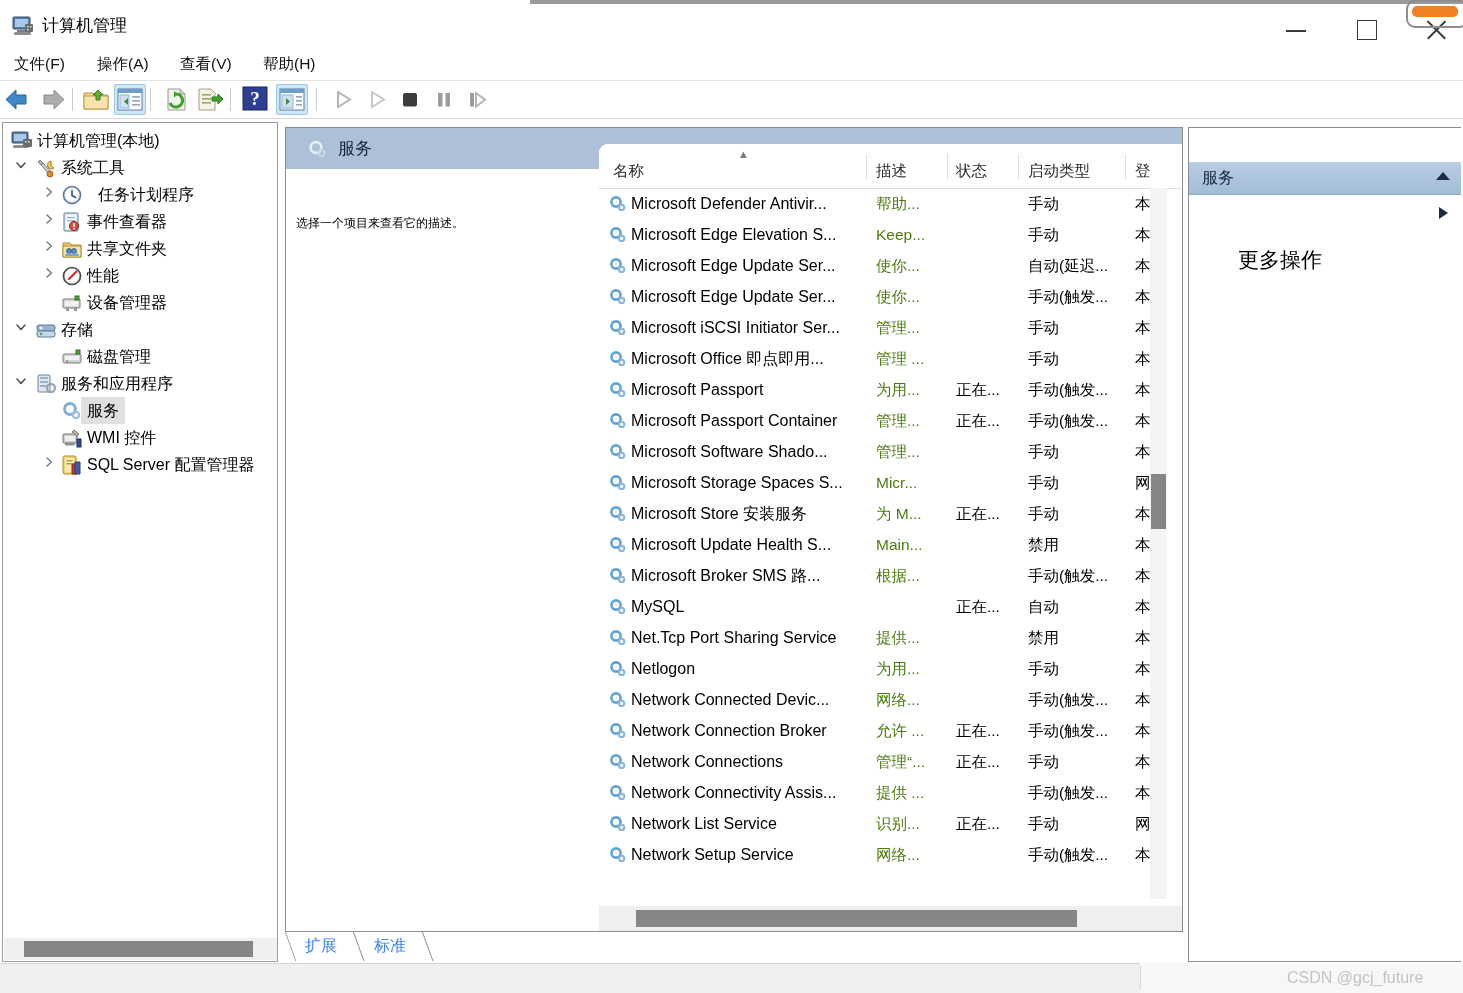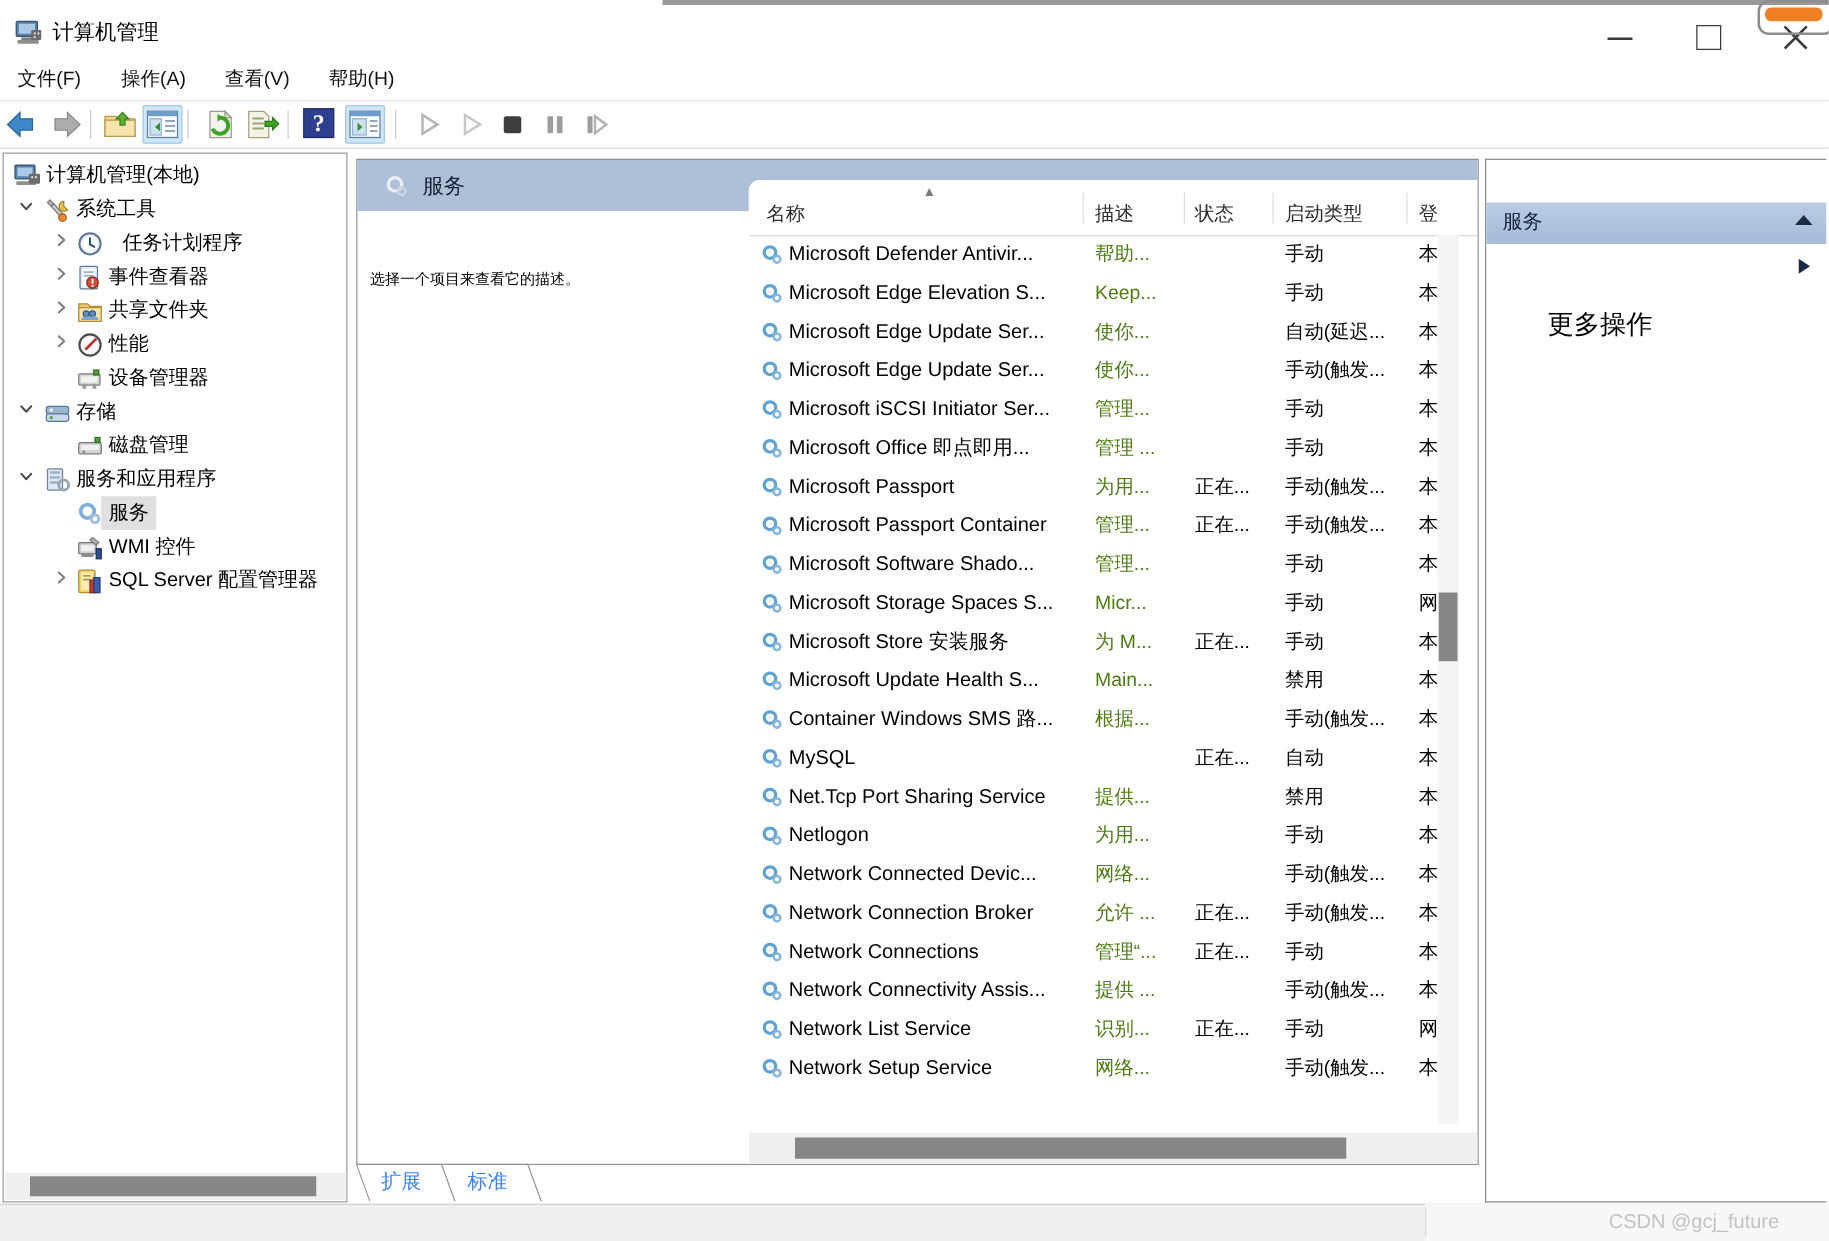--- a/index.html
+++ b/index.html
@@ -976,21 +976,21 @@
             <span class="c-state"></span>
             <span class="c-start">禁用</span>
             <span class="c-logon">本</span>
           </div>
           <div class="srow">
             <span class="gear"><svg width="19" height="19" viewBox="0 0 19 19">
                 <circle cx="8" cy="8" r="4.6" fill="none" stroke="#5fa3d6" stroke-width="2.6"></circle>
                 <circle cx="8" cy="8" r="1.7" fill="#eaf3fb"></circle>
                 <circle cx="13.6" cy="13.4" r="2.7" fill="none" stroke="#86b6dc" stroke-width="2"></circle>
               </svg></span>
-            <span class="c-name">Container Windows SMS 路...</span>
+            <span class="c-name">Microsoft Broker SMS 路...</span>
             <span class="c-desc">根据...</span>
             <span class="c-state"></span>
             <span class="c-start">手动(触发...</span>
             <span class="c-logon">本</span>
           </div>
           <div class="srow">
             <span class="gear"><svg width="19" height="19" viewBox="0 0 19 19">
                 <circle cx="8" cy="8" r="4.6" fill="none" stroke="#5fa3d6" stroke-width="2.6"></circle>
                 <circle cx="8" cy="8" r="1.7" fill="#eaf3fb"></circle>
                 <circle cx="13.6" cy="13.4" r="2.7" fill="none" stroke="#86b6dc" stroke-width="2"></circle>

